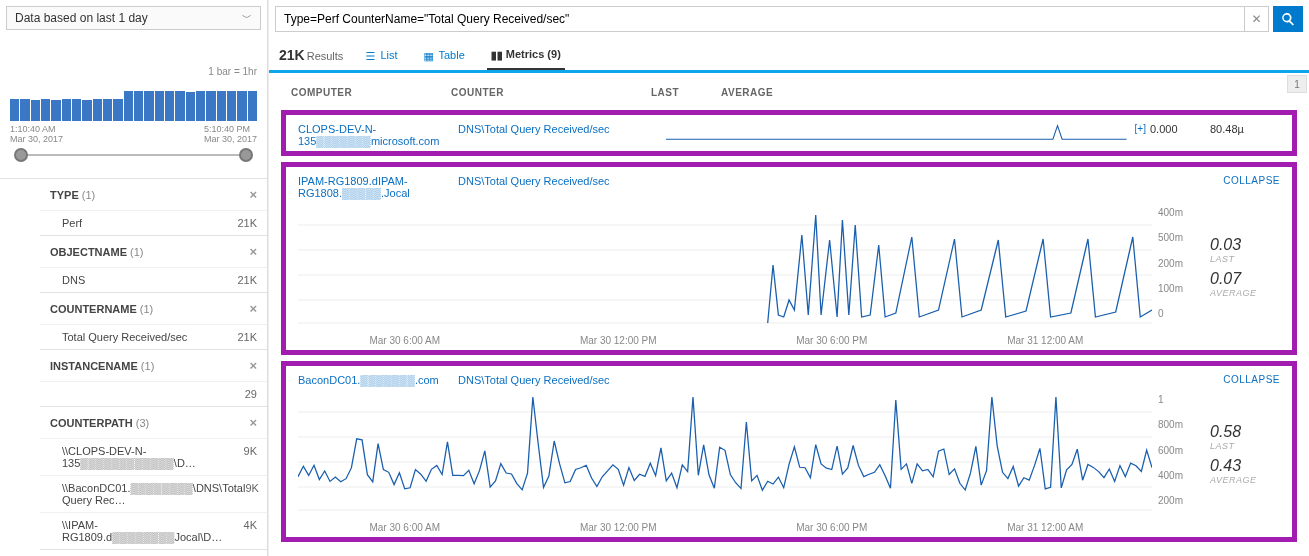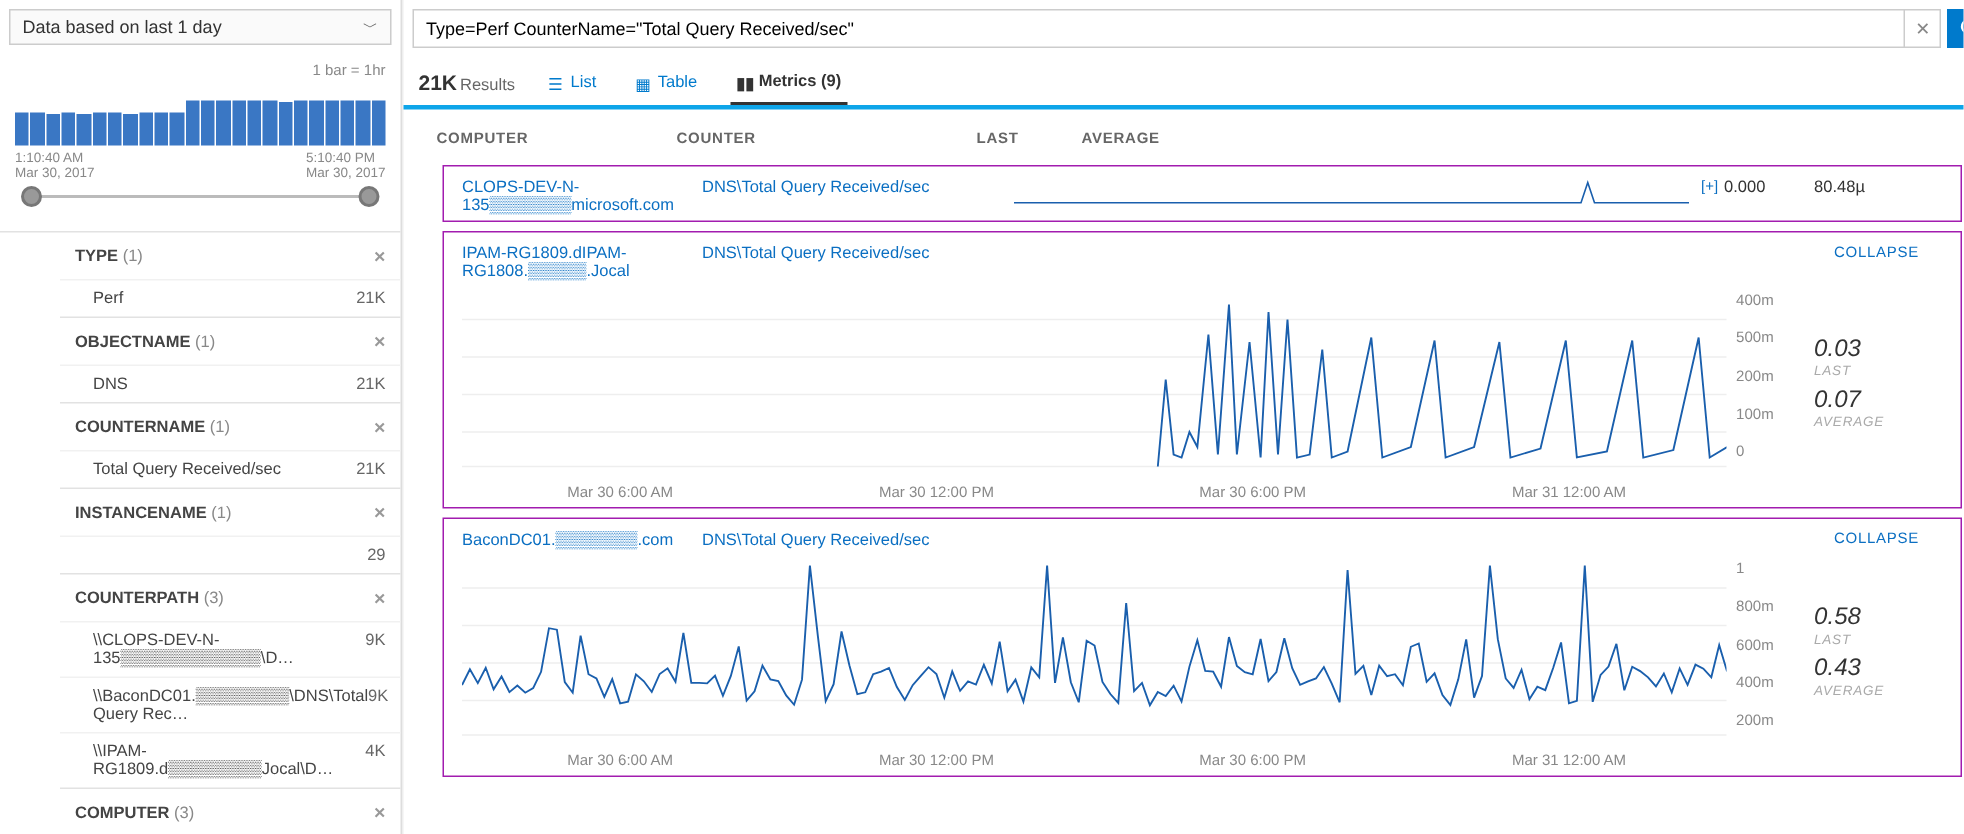--- a/index.html
+++ b/index.html
@@ -1,20 +1,20 @@
 <!DOCTYPE html>
 <html><head>
 <meta charset="utf-8">
 <style>
 * { box-sizing: border-box; margin: 0; padding: 0; }
 body { font-family: "Segoe UI", Arial, sans-serif; font-size: 12px; color: #333; background: #fff; width: 1309px; height: 556px; overflow: hidden; display: flex; }
 .sidebar { width: 268px; border-right: 1px solid #ddd; display: flex; flex-direction: column; }
 .dropdown { margin: 6px; border: 1px solid #ccc; background: #fafafa; height: 24px; display: flex; align-items: center; padding: 0 8px; justify-content: space-between; cursor: pointer; }
 .chevron { font-size: 10px; color: #666; }
-.mini-chart-wrap { padding: 4px 10px 6px 10px; }
+.mini-chart-wrap { padding: 4px 10px 6px 10px; margin-top: 24px; }
 .mini-legend { text-align: right; font-size: 10px; color: #888; padding: 2px 0; }
 .mini-chart { height: 42px; display: flex; align-items: flex-end; gap: 1px; }
 .mini-bar { flex: 1; background: #3a77c4; }
 .mini-times { display: flex; justify-content: space-between; font-size: 9px; color: #888; margin-top: 3px; }
 .slider { position: relative; height: 18px; margin: 2px 4px 8px 4px; }
 .slider-track { position: absolute; top: 8px; left: 8px; right: 8px; height: 2px; background: #bbb; }
 .slider-handle { position: absolute; top: 2px; width: 14px; height: 14px; border-radius: 50%; background: #999; border: 2px solid #777; }
 .facets { flex: 1; overflow: auto; border-top: 1px solid #e2e2e2; }
 .facet { border-bottom: 1px solid #e2e2e2; margin-left: 40px; }
 .facet-head { display: flex; align-items: center; justify-content: space-between; padding: 8px 10px; font-size: 11px; font-weight: 600; color: #444; cursor: pointer; }
@@ -36,21 +36,21 @@
 .content { position: relative; flex: 1; overflow: auto; padding: 4px 8px 10px 8px; }
 .page-indicator { position: absolute; right: 2px; top: 2px; width: 20px; height: 18px; background: #eee; border: 1px solid #ddd; display: flex; align-items: center; justify-content: center; font-size: 10px; color: #777; }
 .cols-head { display: flex; padding: 10px 14px 6px 14px; font-size: 10px; font-weight: 600; letter-spacing: 0.5px; color: #666; }
 .col-comp { width: 160px; }
 .col-ctr { width: 200px; }
 .col-graph { flex: 1; }
 .col-last { width: 70px; }
 .col-avg { width: 80px; }
 .row-comp { font-size: 11px; color: #0b6fc2; }
 .row-ctr { font-size: 11px; color: #0b6fc2; }
-.panel { border: 1px solid #a21caf; margin: 6px 18px; padding: 8px 28px 4px 12px; }
+.panel { border: 5px solid #a21caf; margin: 6px 4px; padding: 8px 12px 4px 12px; }
 .panel-head { display: flex; align-items: flex-start; }
 .spark-mini { flex: 1; height: 18px; margin: 0 8px; }
 .tiny-link { color: #0b6fc2; font-size: 10px; margin-right: 4px; }
 .last-val { font-size: 11px; color: #333; width: 60px; }
 .avg-val { font-size: 11px; color: #333; width: 70px; }
 .collapse-link { color: #0b6fc2; font-size: 10px; letter-spacing: 0.5px; cursor: pointer; margin-left: auto; }
 .chart-wrap { display: flex; margin-top: 6px; }
 .chart-svg { flex: 1; height: 130px; }
 .y-labels { width: 48px; display: flex; flex-direction: column; justify-content: space-between; font-size: 10px; color: #888; text-align: left; padding: 2px 0 16px 6px; }
 .stats-box { width: 80px; padding-left: 10px; display: flex; flex-direction: column; justify-content: center; font-style: italic; }

